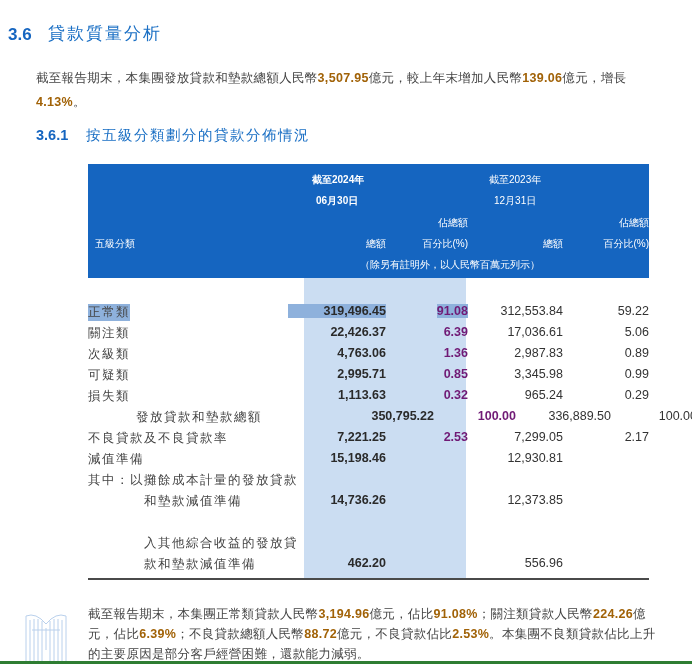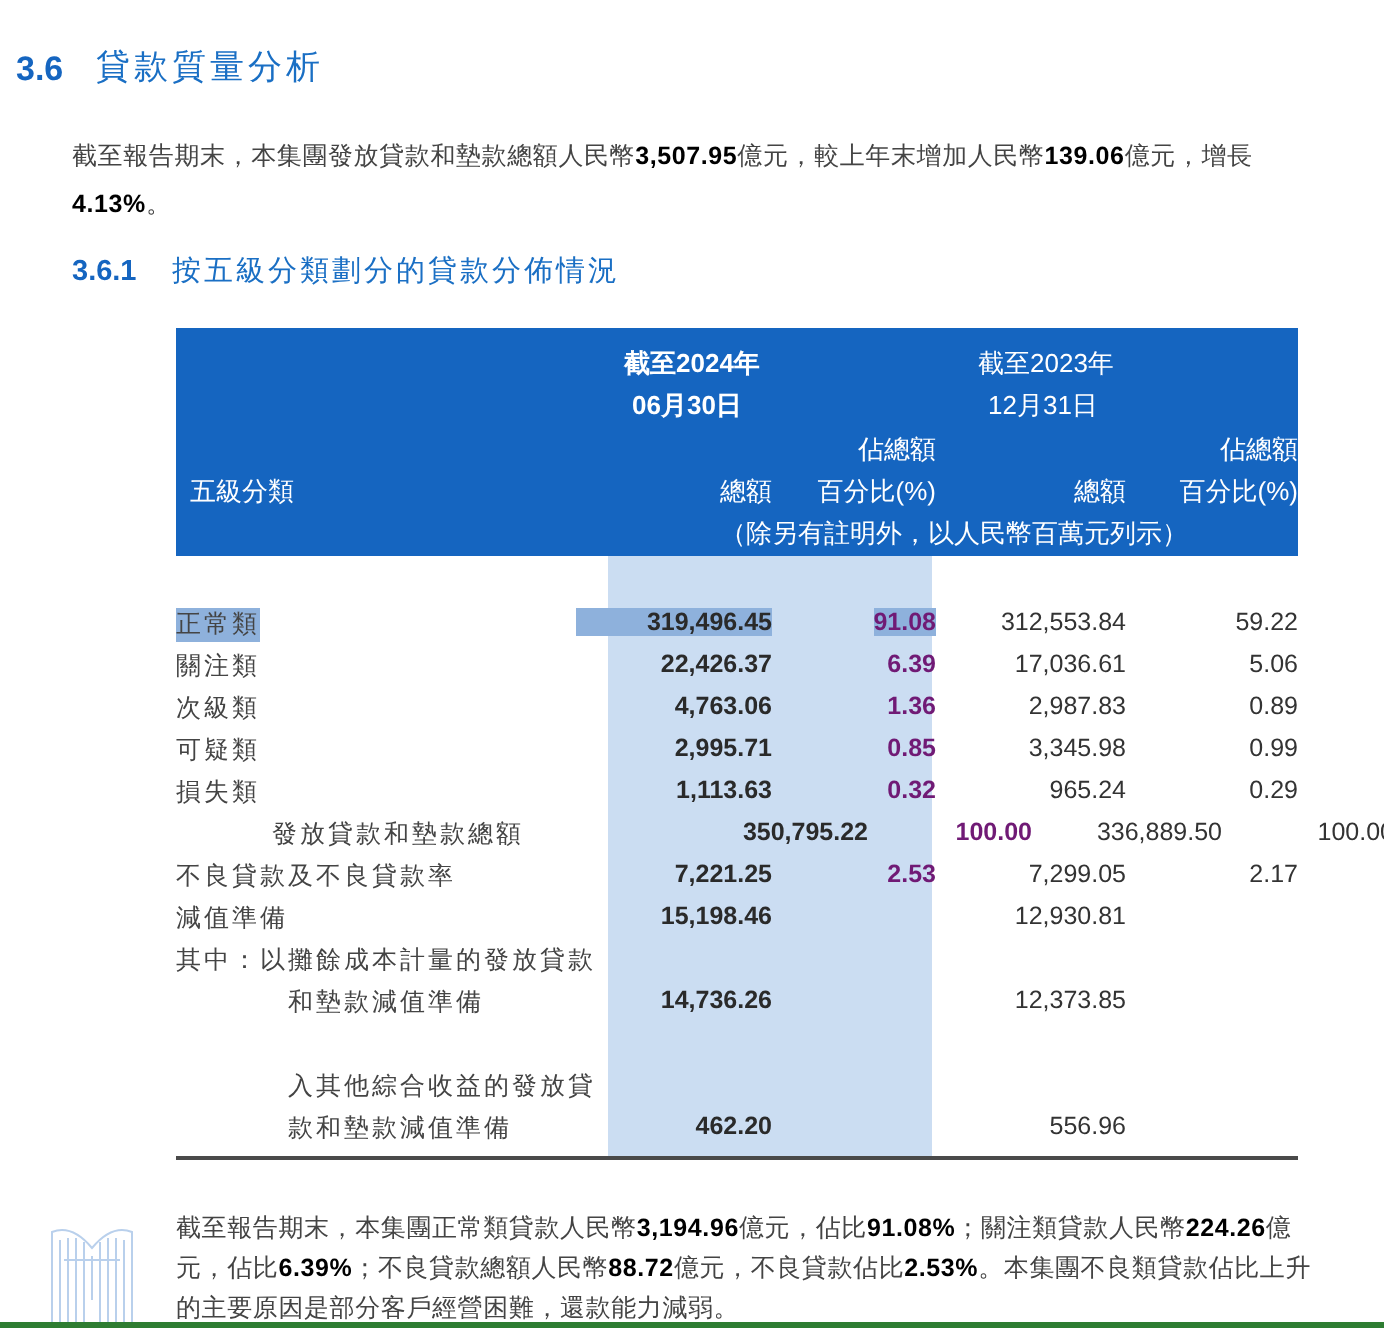--- a/index.html
+++ b/index.html
@@ -5,27 +5,27 @@
     html, body { margin:0; padding:0; }
     body {
       width:692px; height:664px; overflow:hidden; background:#ffffff;
       font-family:"Liberation Sans","DejaVu Sans",sans-serif; color:#3a3a3a;
       position:relative;
     }
     .h1 { position:absolute; left:8px; top:22px; font-size:17px; color:#1a6fc4; display:flex; align-items:flex-end; }
     .h1 .num { font-weight:bold; width:40px; color:#1565c0; }
     .h1 .txt { letter-spacing:2px; }
     .para1 { position:absolute; left:36px; top:66px; width:620px; font-size:12.5px; line-height:24px; color:#444; letter-spacing:0.3px; }
-    .para1 b, .para2 b { font-weight:bold; color:#000000; }
+    .para1 b, .para2 b { font-weight:bold; color:#a16207; }
     .h2 { position:absolute; left:36px; top:126px; font-size:14.5px; color:#1a6fc4; display:flex; align-items:baseline; }
     .h2 .num { font-weight:bold; color:#1565c0; width:50px; }
     .h2 .txt { letter-spacing:1.5px; }
 
     .tbl { position:absolute; left:88px; top:164px; width:561px; }
-    .thead { background:#1565c0; color:#ffffff; height:114px; position:relative; font-size:13px; }
+    .thead { background:#1565c0; color:#ffffff; height:114px; position:relative; font-size:10px; }
     .band { position:absolute; left:216px; top:114px; width:162px; height:300px; background:#cbddf2; }
     .thead .cell { position:absolute; white-space:nowrap; }
     .thead .b { font-weight:bold; }
     .tbody { position:relative; height:252px; font-size:12.5px; }
     .row { position:absolute; left:0; width:561px; height:21px; }
     .row .lbl { position:absolute; left:0; top:0; white-space:nowrap; color:#444; letter-spacing:1.5px; }
     .row .c1 { position:absolute; right:263px; top:0; font-weight:bold; color:#2a2a2a;padding-left:35px; }
     .row .c2 { position:absolute; right:181px; top:0; font-weight:bold; color:#701a75; }
     .row .c3 { position:absolute; right:86px; top:0; color:#333; }
     .row .c4 { position:absolute; right:0; top:0; color:#333; }

